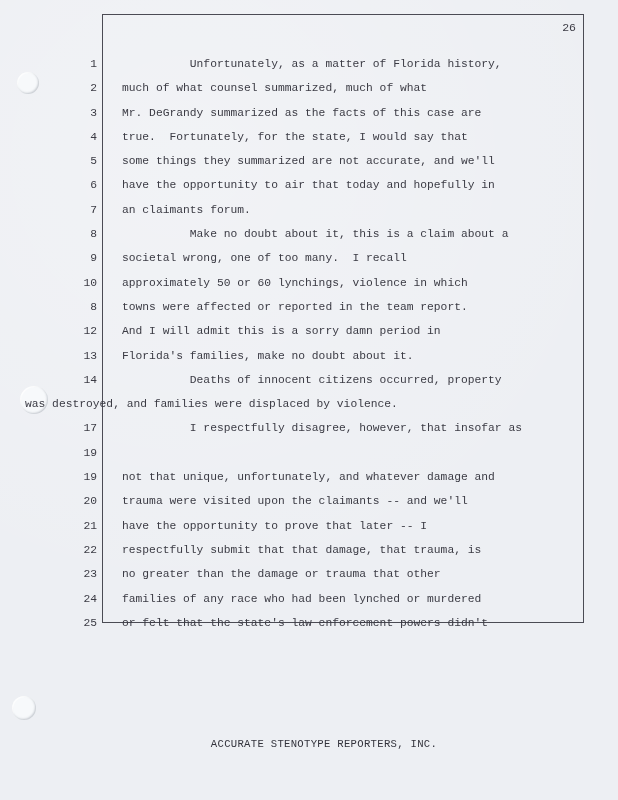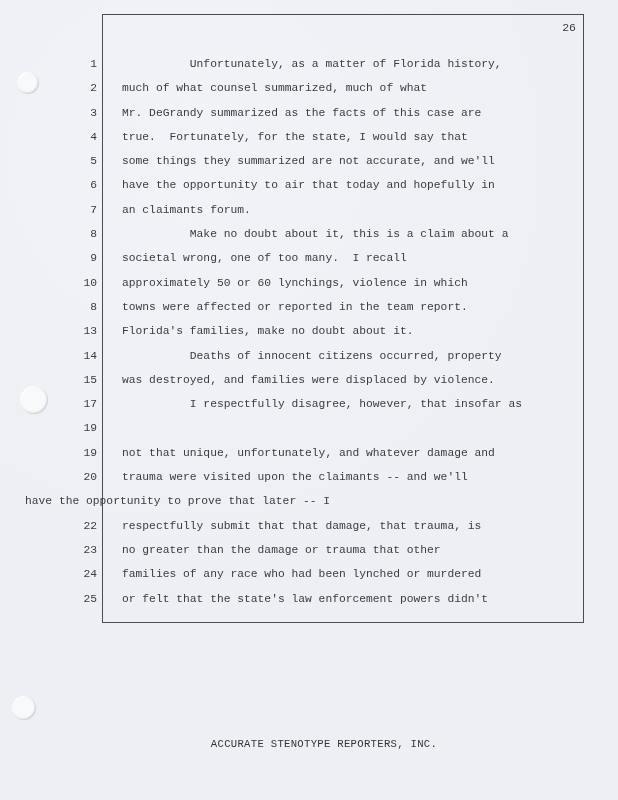--- a/index.html
+++ b/index.html
@@ -141,47 +141,51 @@
       </div>
       <div class="line-row">
         <span class="line-num">10</span>
         <span class="line-text">approximately 50 or 60 lynchings, violence in which</span>
       </div>
       <div class="line-row">
         <span class="line-num">8</span>
         <span class="line-text">towns were affected or reported in the team report.</span>
       </div>
       <div class="line-row">
+        <span class="line-num">12</span>
+        <span class="line-text">And I will admit this is a sorry damn period in</span>
+      </div>
+      <div class="line-row">
         <span class="line-num">13</span>
         <span class="line-text">Florida's families, make no doubt about it.</span>
       </div>
       <div class="line-row">
         <span class="line-num">14</span>
         <span class="line-text">          Deaths of innocent citizens occurred, property</span>
       </div>
       <div class="line-row">
-        <span class="line-num">15</span>
         <span class="line-text">was destroyed, and families were displaced by violence.</span>
       </div>
       <div class="line-row">
         <span class="line-num">17</span>
         <span class="line-text">          I respectfully disagree, however, that insofar as</span>
       </div>
       <div class="line-row">
         <span class="line-num">19</span>
       </div>
       <div class="line-row">
         <span class="line-num">19</span>
         <span class="line-text">not that unique, unfortunately, and whatever damage and</span>
       </div>
       <div class="line-row">
         <span class="line-num">20</span>
         <span class="line-text">trauma were visited upon the claimants -- and we'll</span>
       </div>
       <div class="line-row">
+        <span class="line-num">21</span>
         <span class="line-text">have the opportunity to prove that later -- I</span>
       </div>
       <div class="line-row">
         <span class="line-num">22</span>
         <span class="line-text">respectfully submit that that damage, that trauma, is</span>
       </div>
       <div class="line-row">
         <span class="line-num">23</span>
         <span class="line-text">no greater than the damage or trauma that other</span>
       </div>

